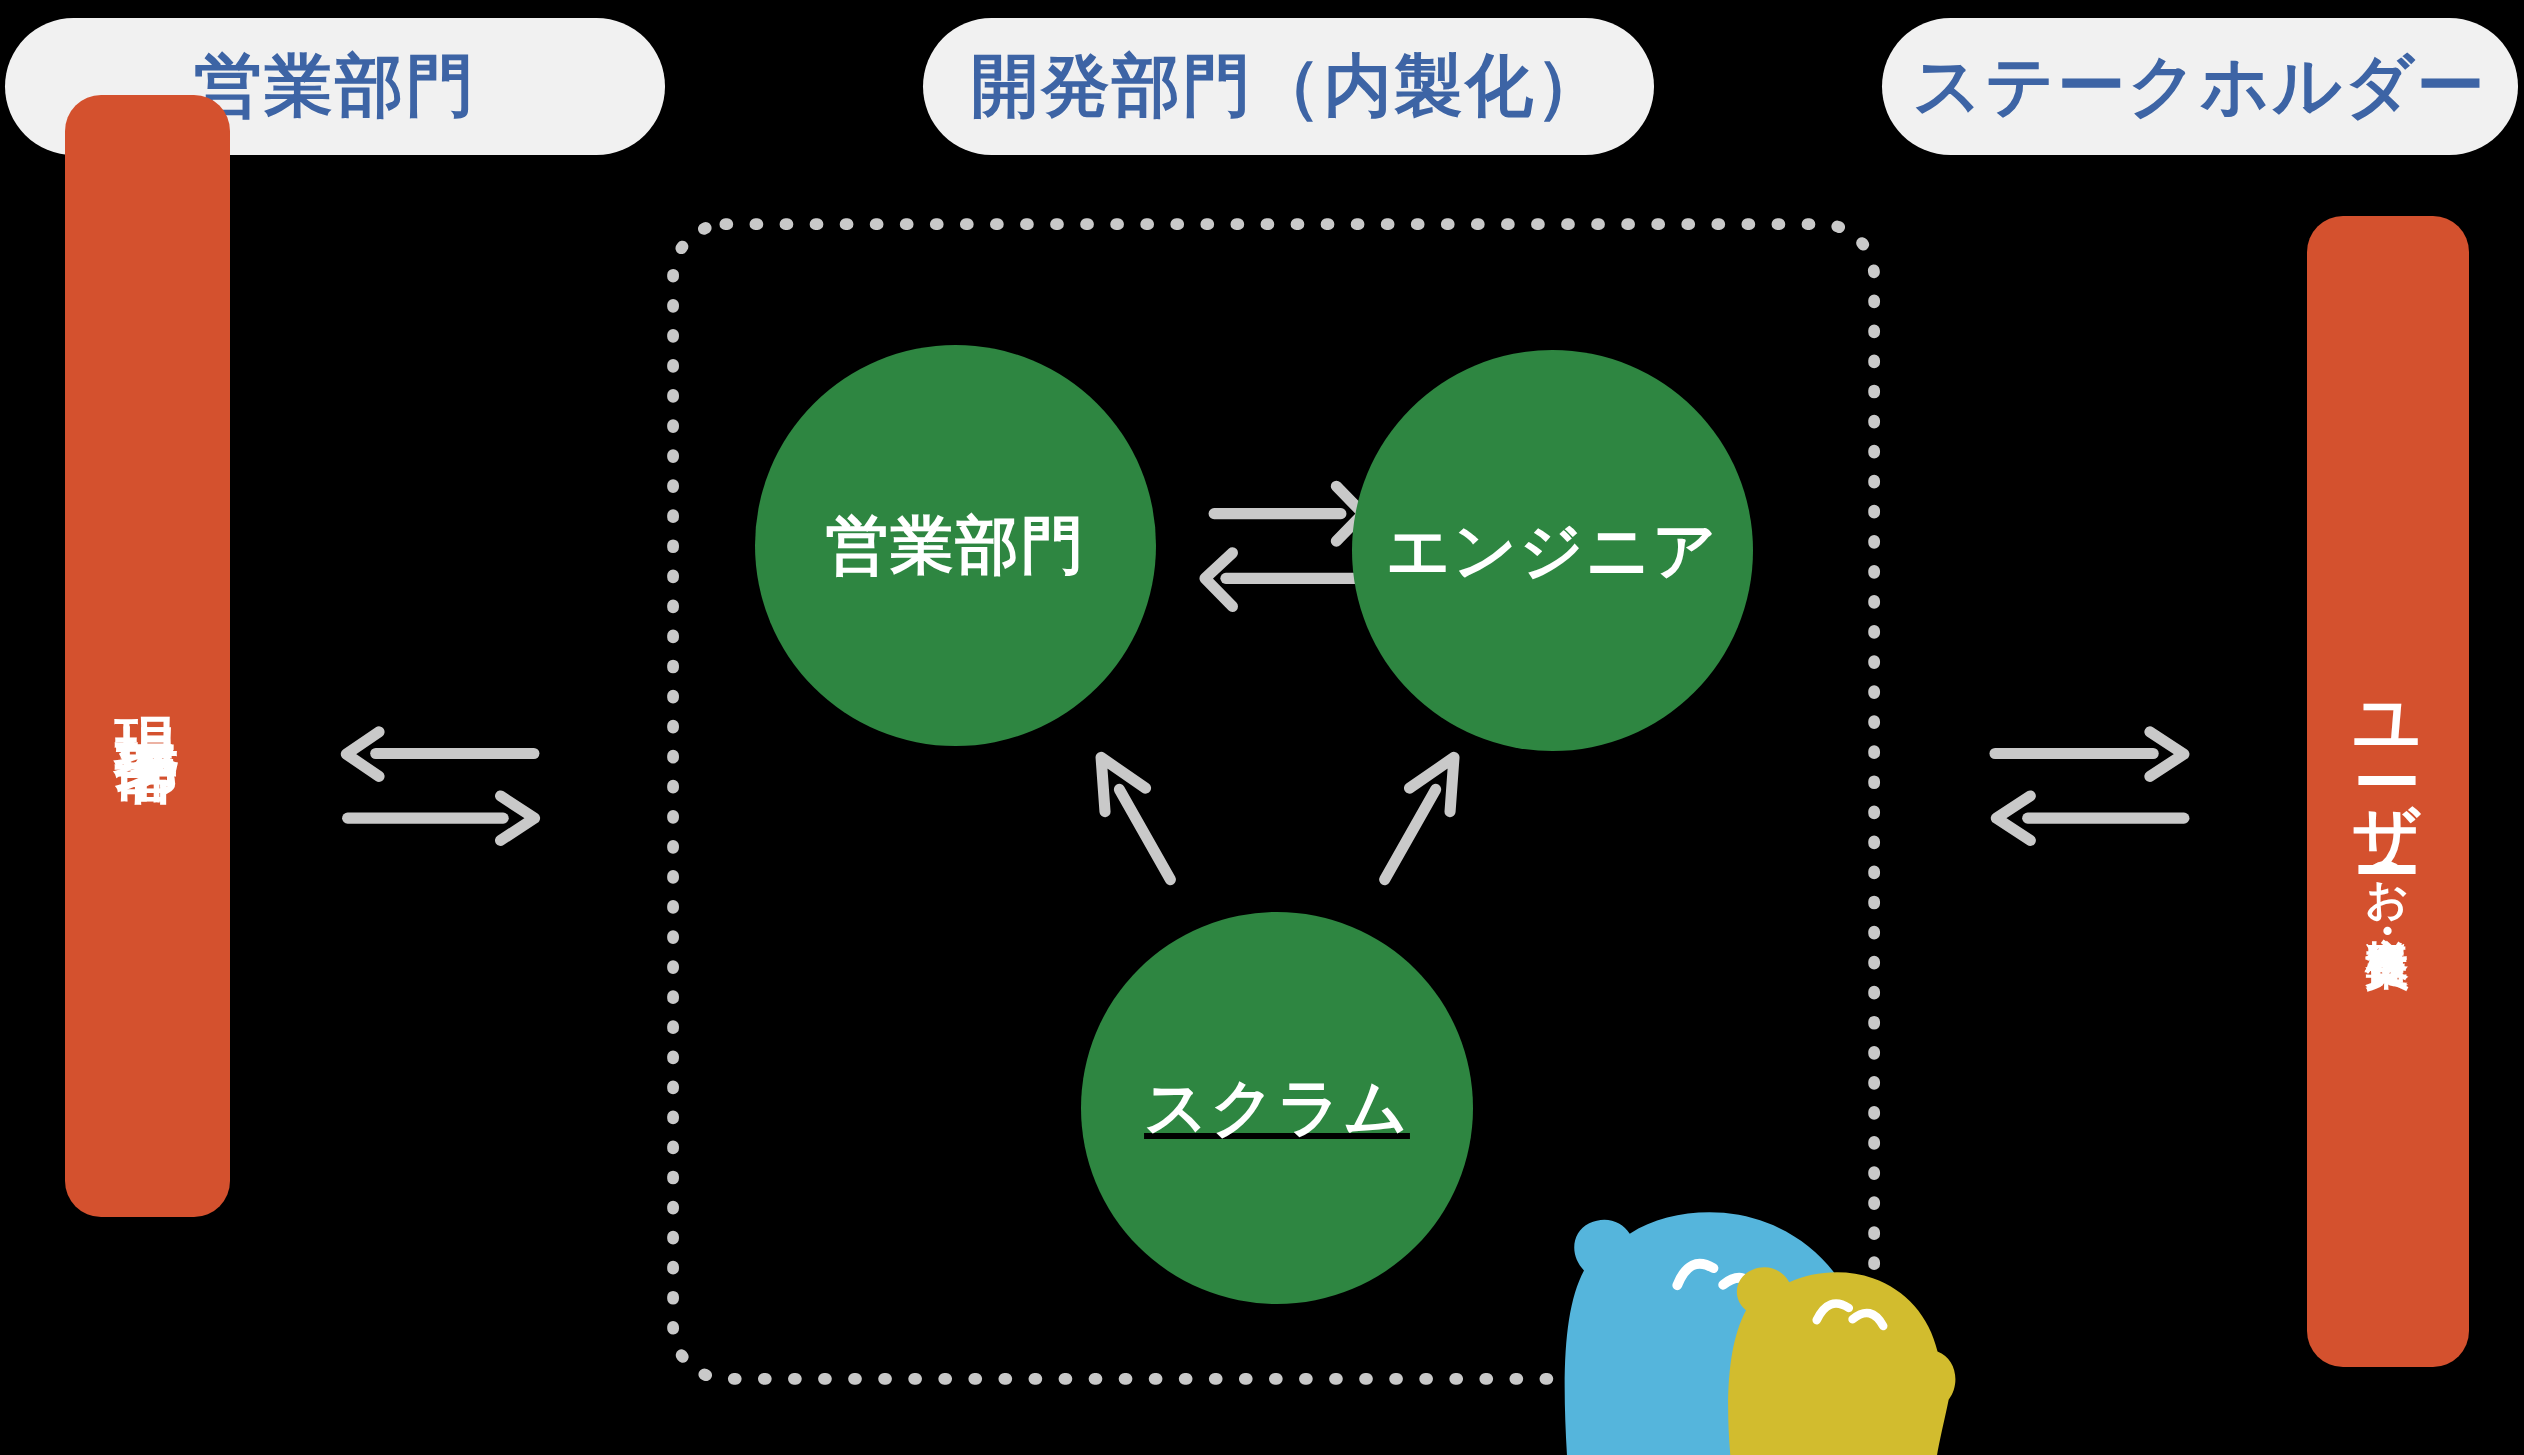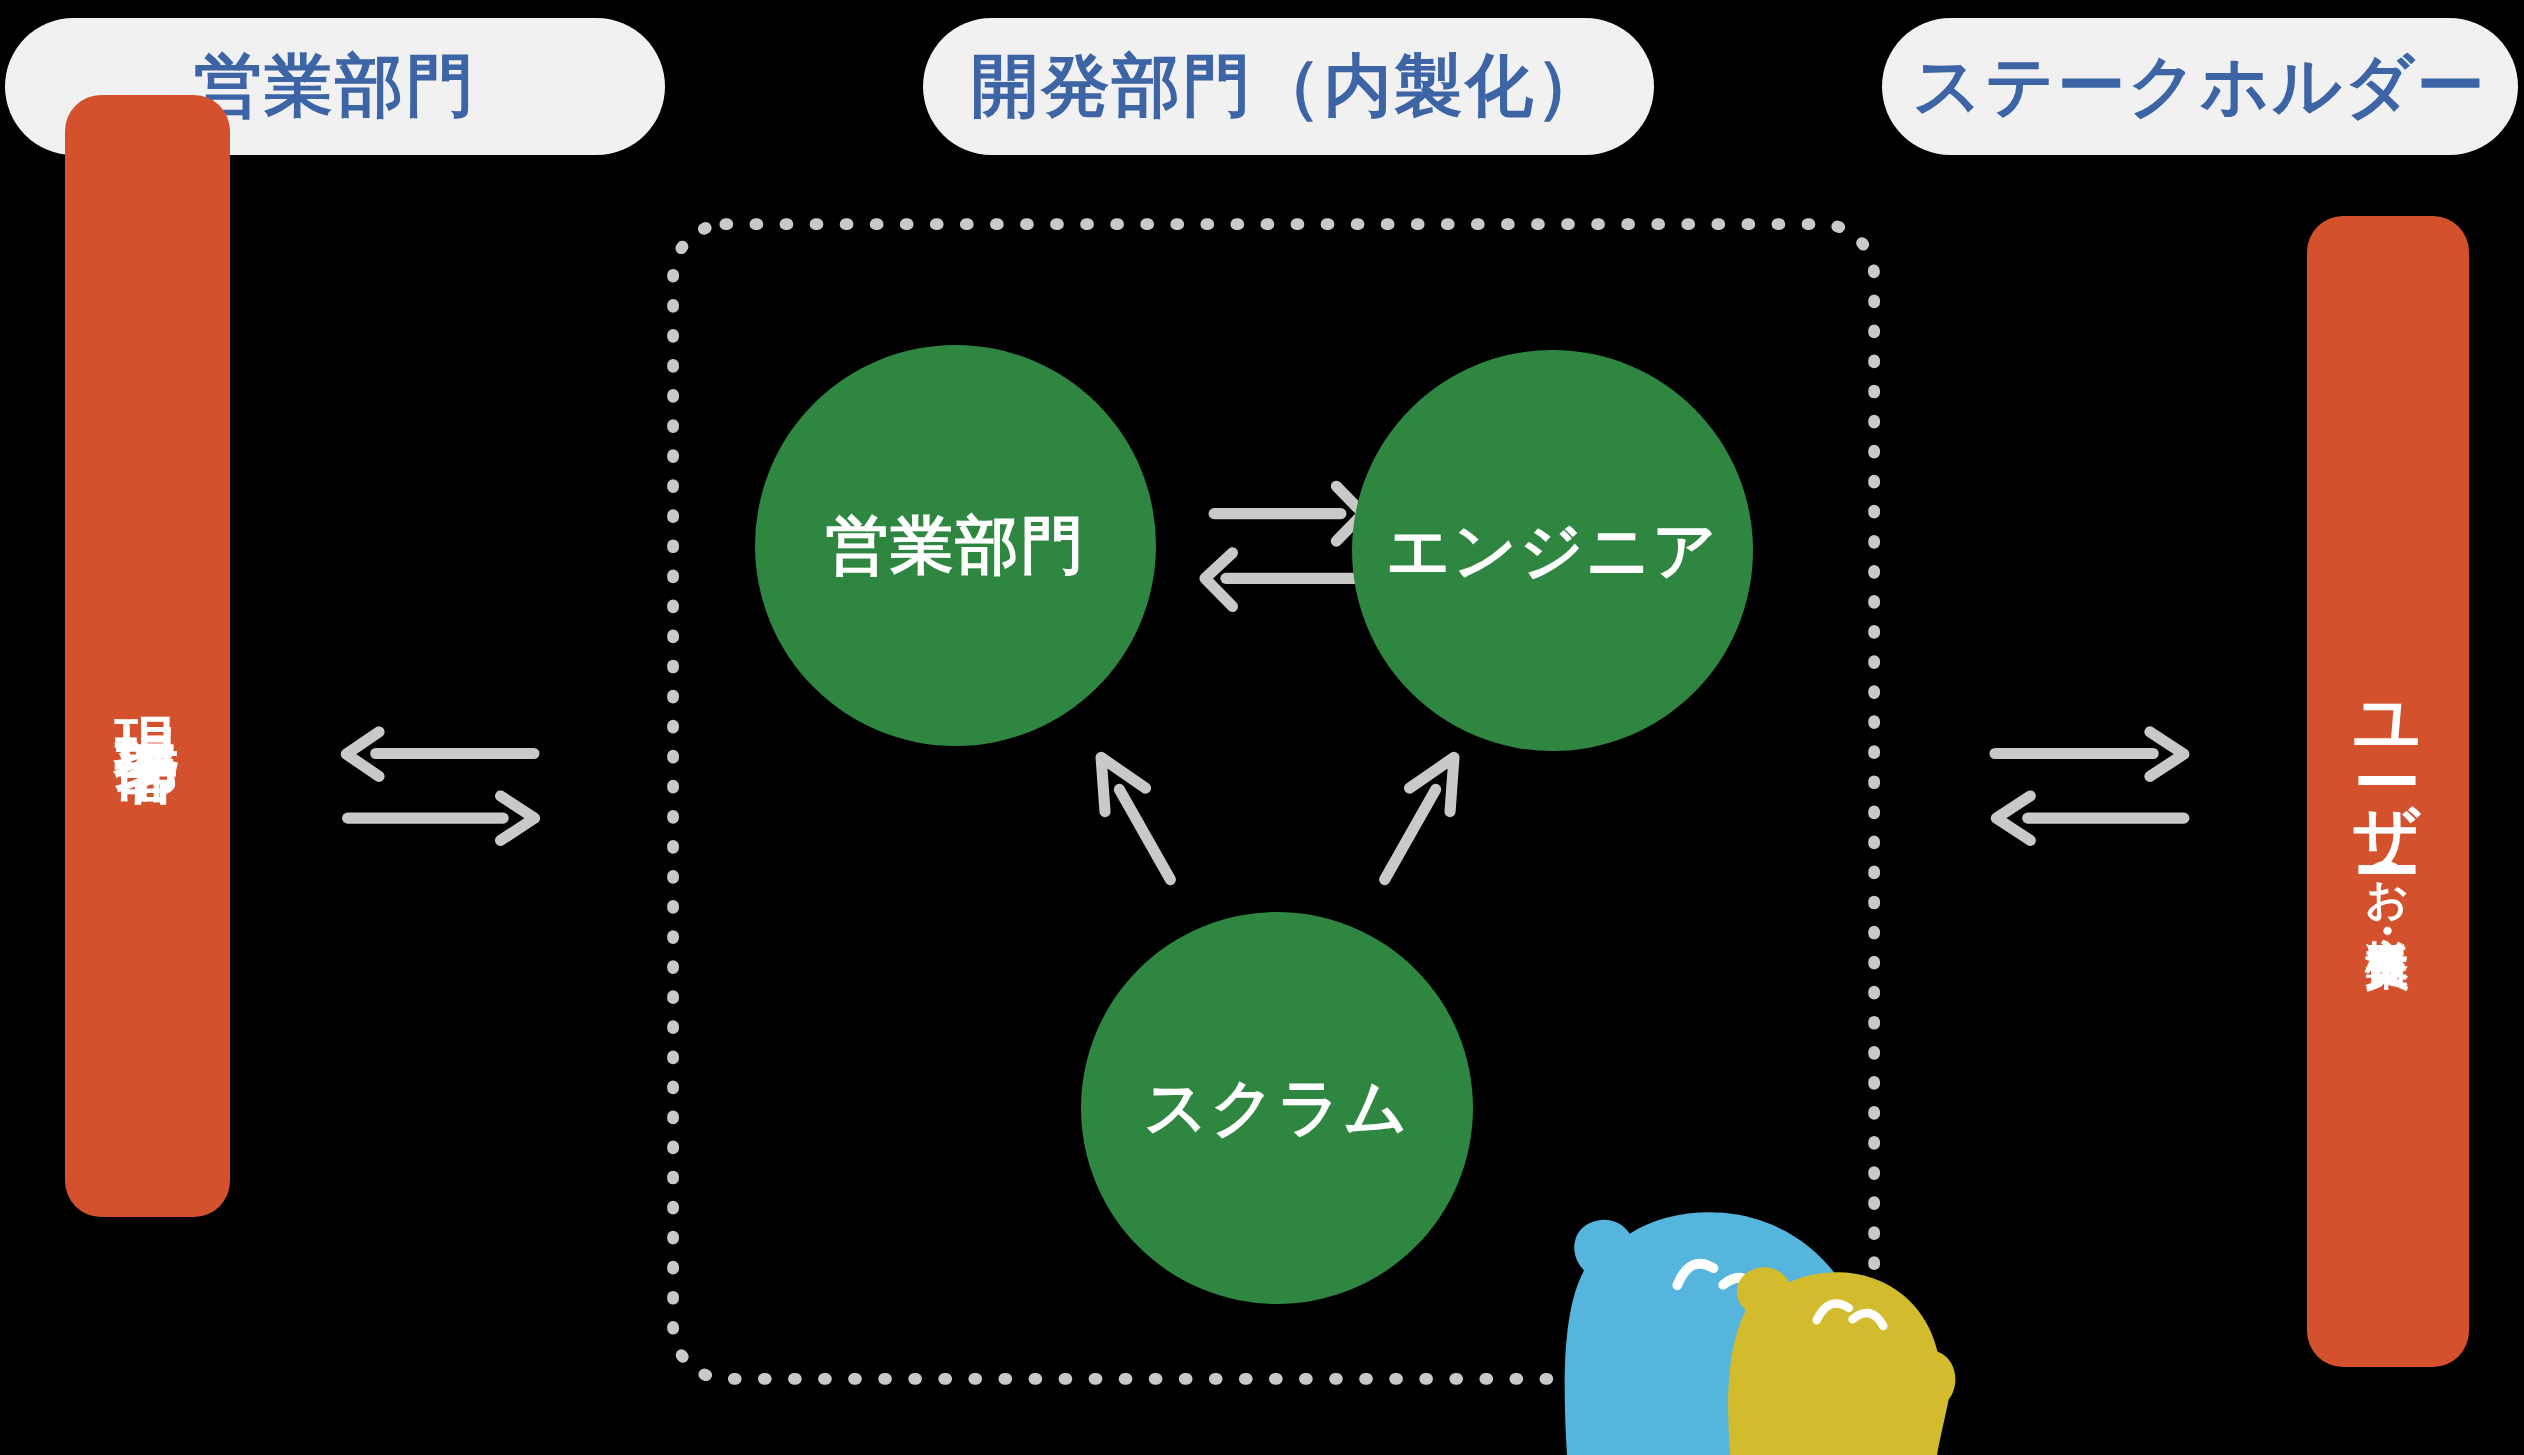--- a/index.html
+++ b/index.html
@@ -83,21 +83,21 @@
   }
   .role-circle span {
     color: var(--circle-text);
     font-size: 63px;
     line-height: 1.26;
     letter-spacing: 2px;
     white-space: nowrap;
   }
   .circle-po       { left: 755px; top: 345px;  width: 401px; height: 401px; }
   .circle-engineer { left: 1352px; top: 350px;  width: 401px; height: 401px; }
-  .circle-scrum    { left: 1081px; top: 912px; width: 392px; height: 392px; }
+  .circle-scrum    { left: 1081px; top: 912px; width: 392px; height: 392px; text-decoration: underline; }
   .arrow-stroke {
     stroke: var(--arrow);
     stroke-width: 17;
     stroke-linecap: round;
     stroke-linejoin: round;
     fill: none;
   }
   .dotted-rect {
     stroke: var(--dotted-border);
     stroke-width: 18;

